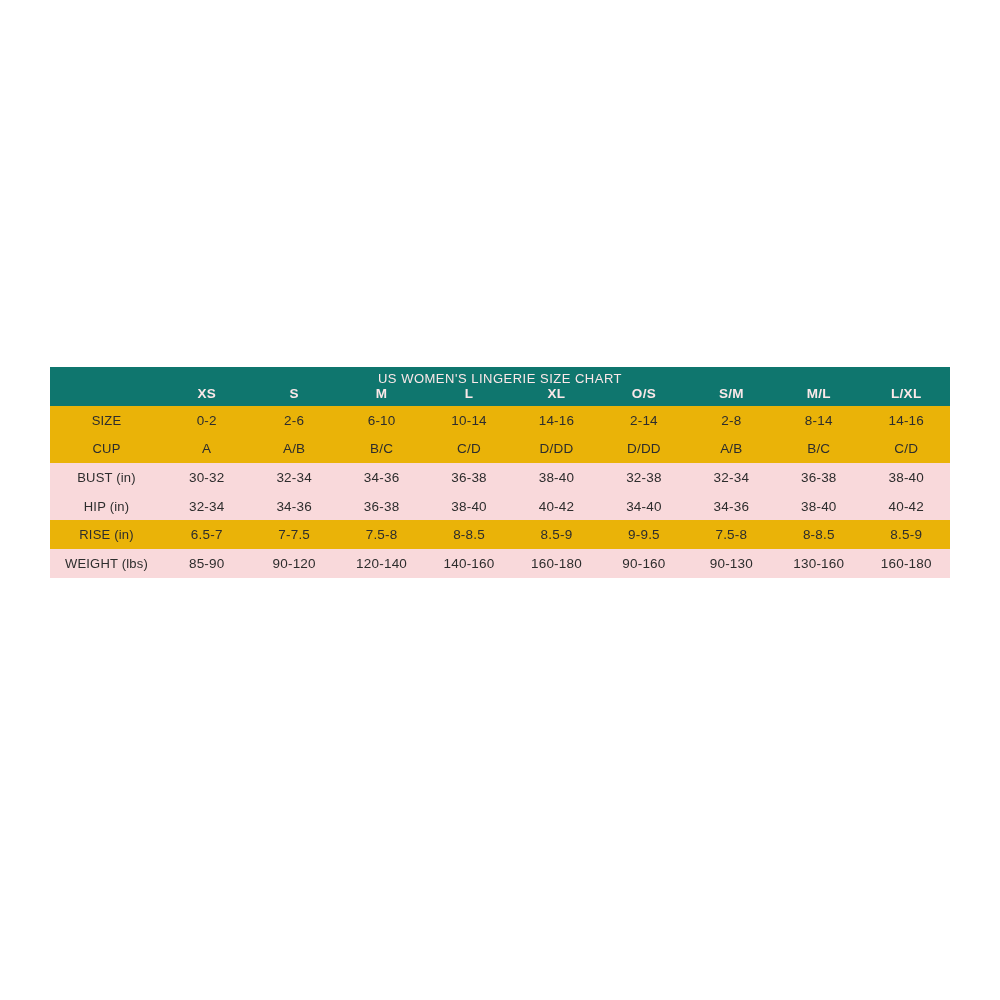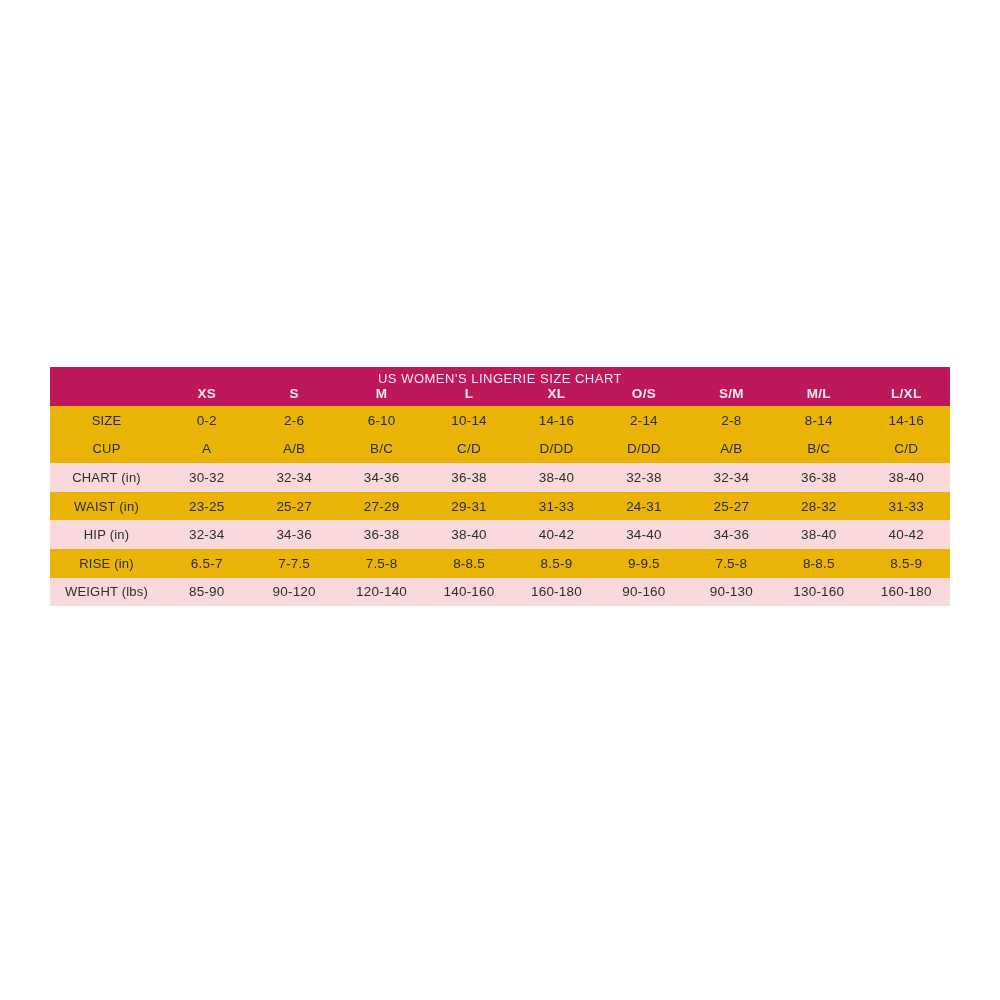--- a/index.html
+++ b/index.html
@@ -16,21 +16,21 @@
   }
   table.size-chart {
     position: absolute;
     left: 50px; top: 367px;
     width: 900px;
     border-collapse: collapse;
     table-layout: fixed;
   }
   col.label-col { width: 113px; }
   thead th {
-    background: #be185d;
+    background: #0f766e;
     color: #fbe8e9;
     font-weight: normal;
     text-align: center;
     vertical-align: middle;
   }
   tr.title-row th {
     height: 19px;
     font-size: 13px;
     letter-spacing: 0.5px;
     padding-top: 4px;
@@ -108,42 +108,30 @@
           <td>A/B</td>
           <td>B/C</td>
           <td>C/D</td>
           <td>D/DD</td>
           <td>D/DD</td>
           <td>A/B</td>
           <td>B/C</td>
           <td>C/D</td>
         </tr>
         <tr class="row-pink">
-          <td class="row-label">CHART (in)</td>
+          <td class="row-label">BUST (in)</td>
           <td>30-32</td>
           <td>32-34</td>
           <td>34-36</td>
           <td>36-38</td>
           <td>38-40</td>
           <td>32-38</td>
           <td>32-34</td>
           <td>36-38</td>
           <td>38-40</td>
-        </tr>
-        <tr class="row-white">
-          <td class="row-label">WAIST (in)</td>
-          <td>23-25</td>
-          <td>25-27</td>
-          <td>27-29</td>
-          <td>29-31</td>
-          <td>31-33</td>
-          <td>24-31</td>
-          <td>25-27</td>
-          <td>28-32</td>
-          <td>31-33</td>
         </tr>
         <tr class="row-pink">
           <td class="row-label">HIP (in)</td>
           <td>32-34</td>
           <td>34-36</td>
           <td>36-38</td>
           <td>38-40</td>
           <td>40-42</td>
           <td>34-40</td>
           <td>34-36</td>

